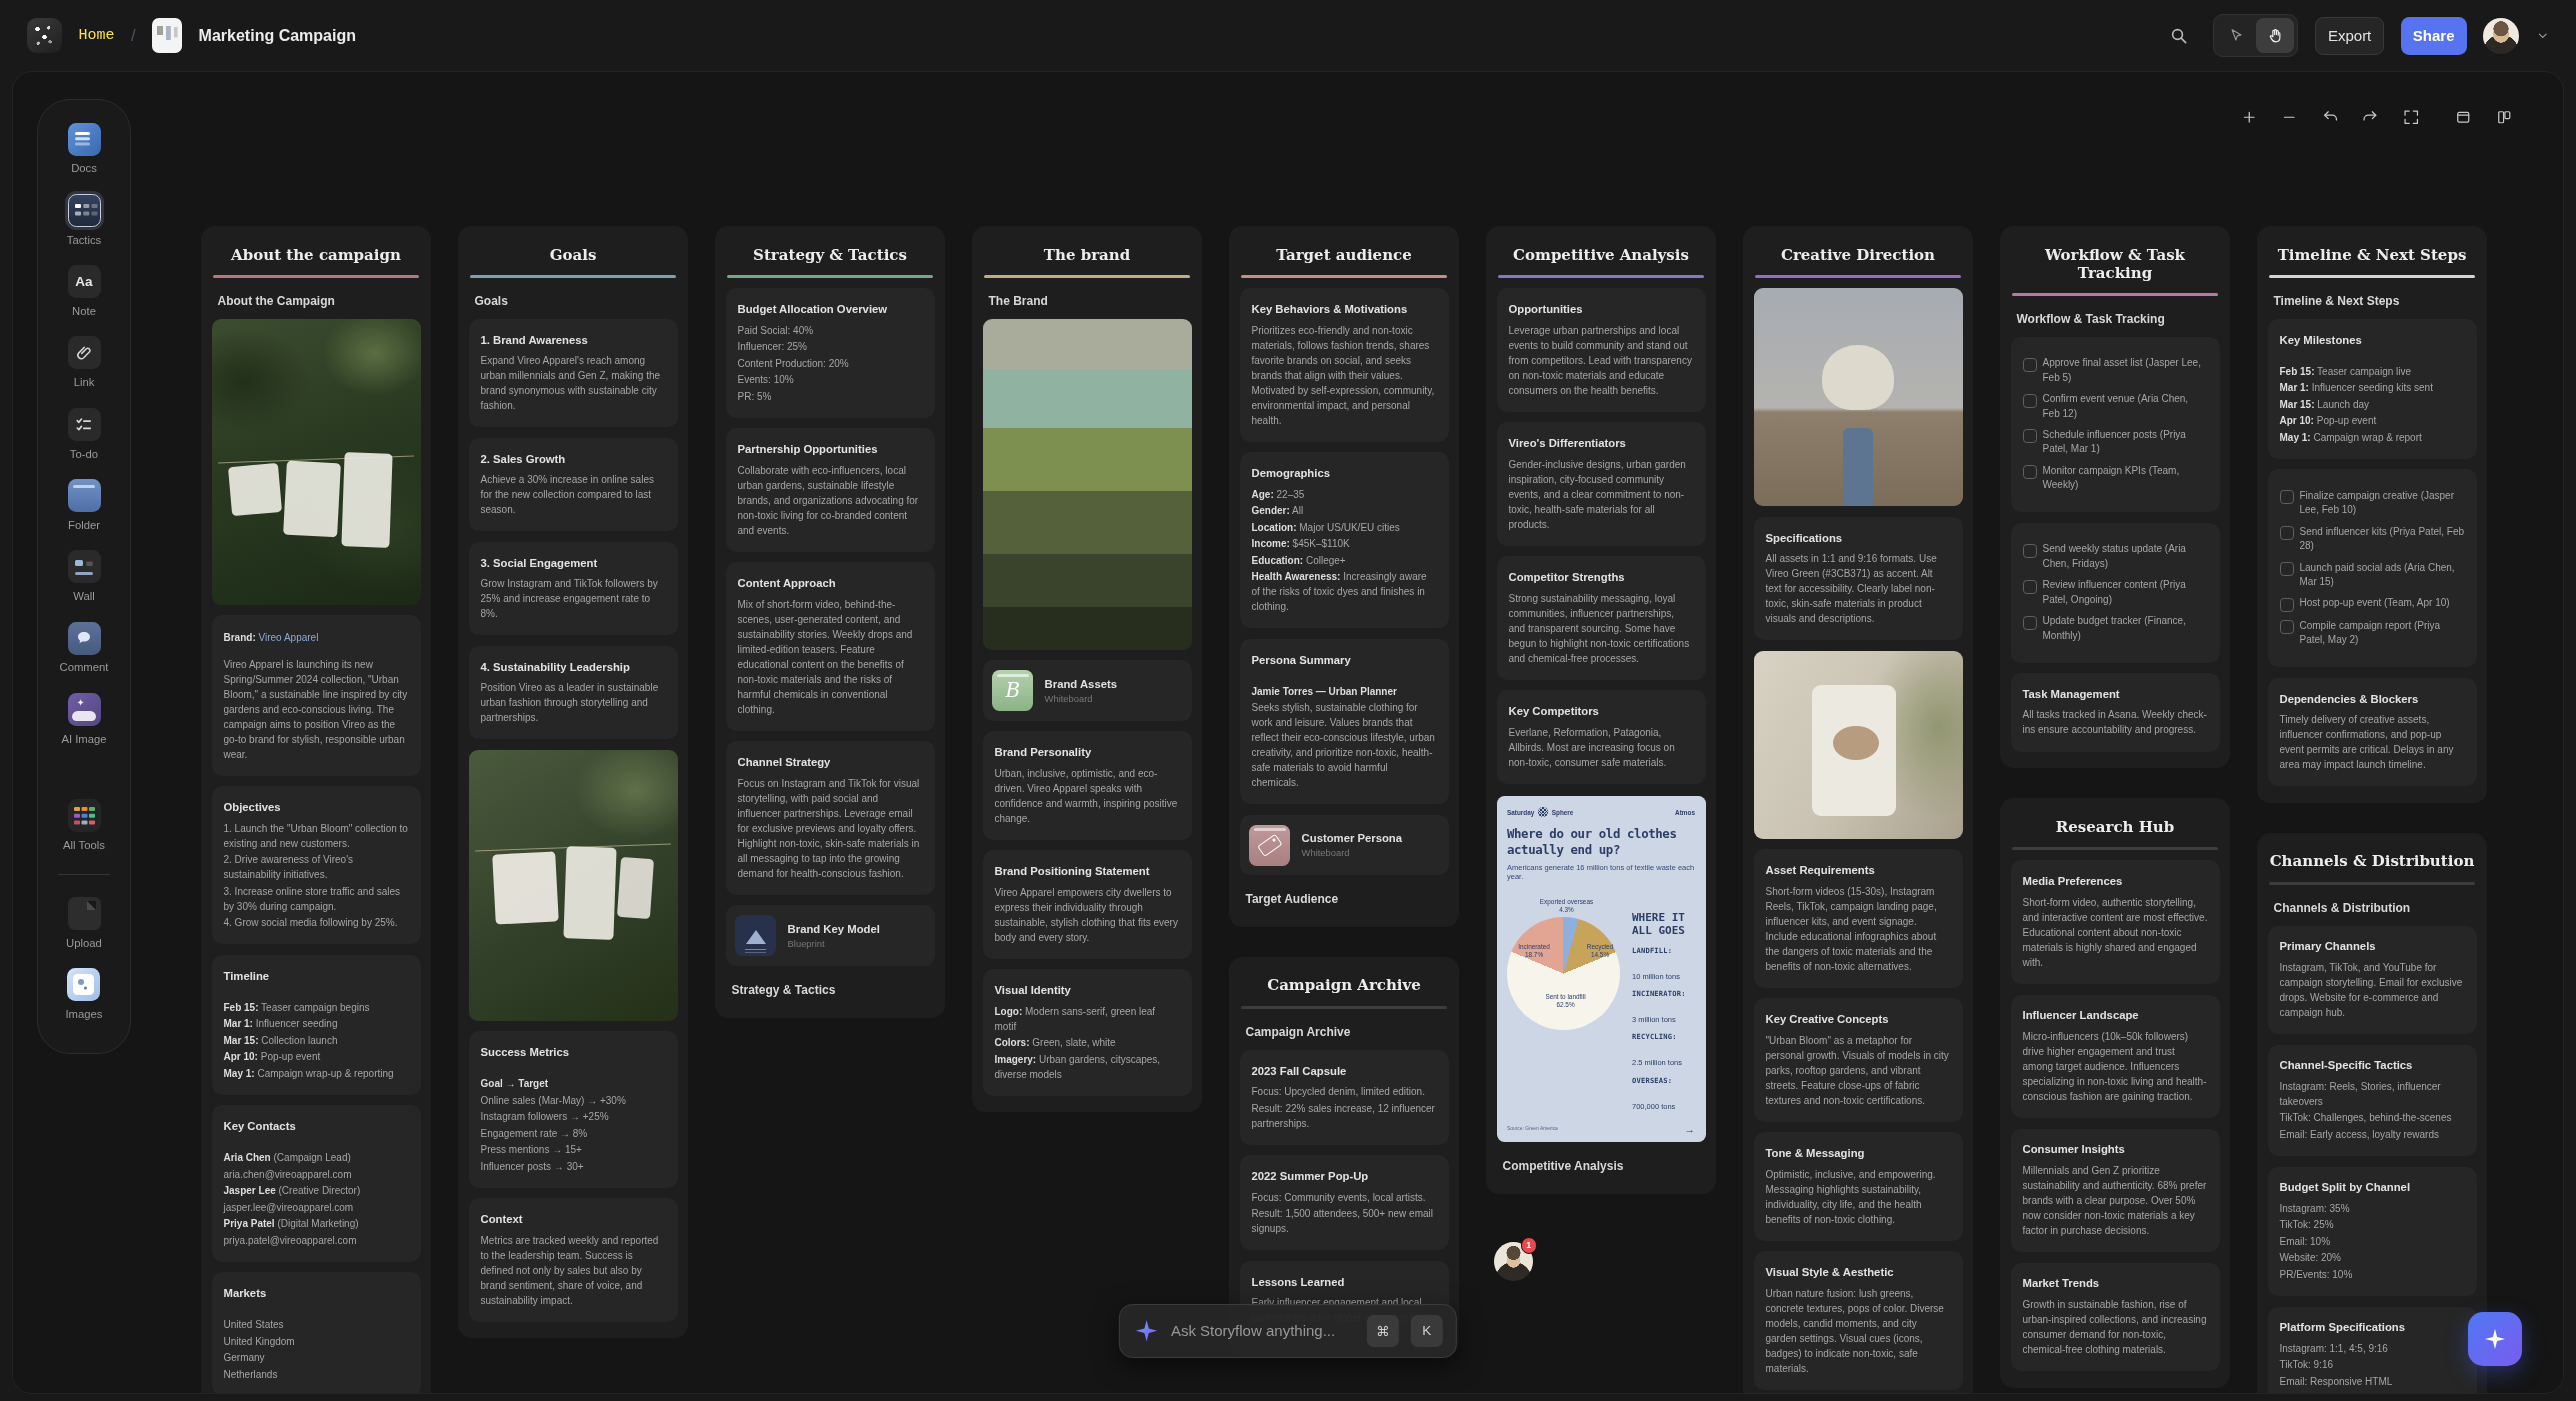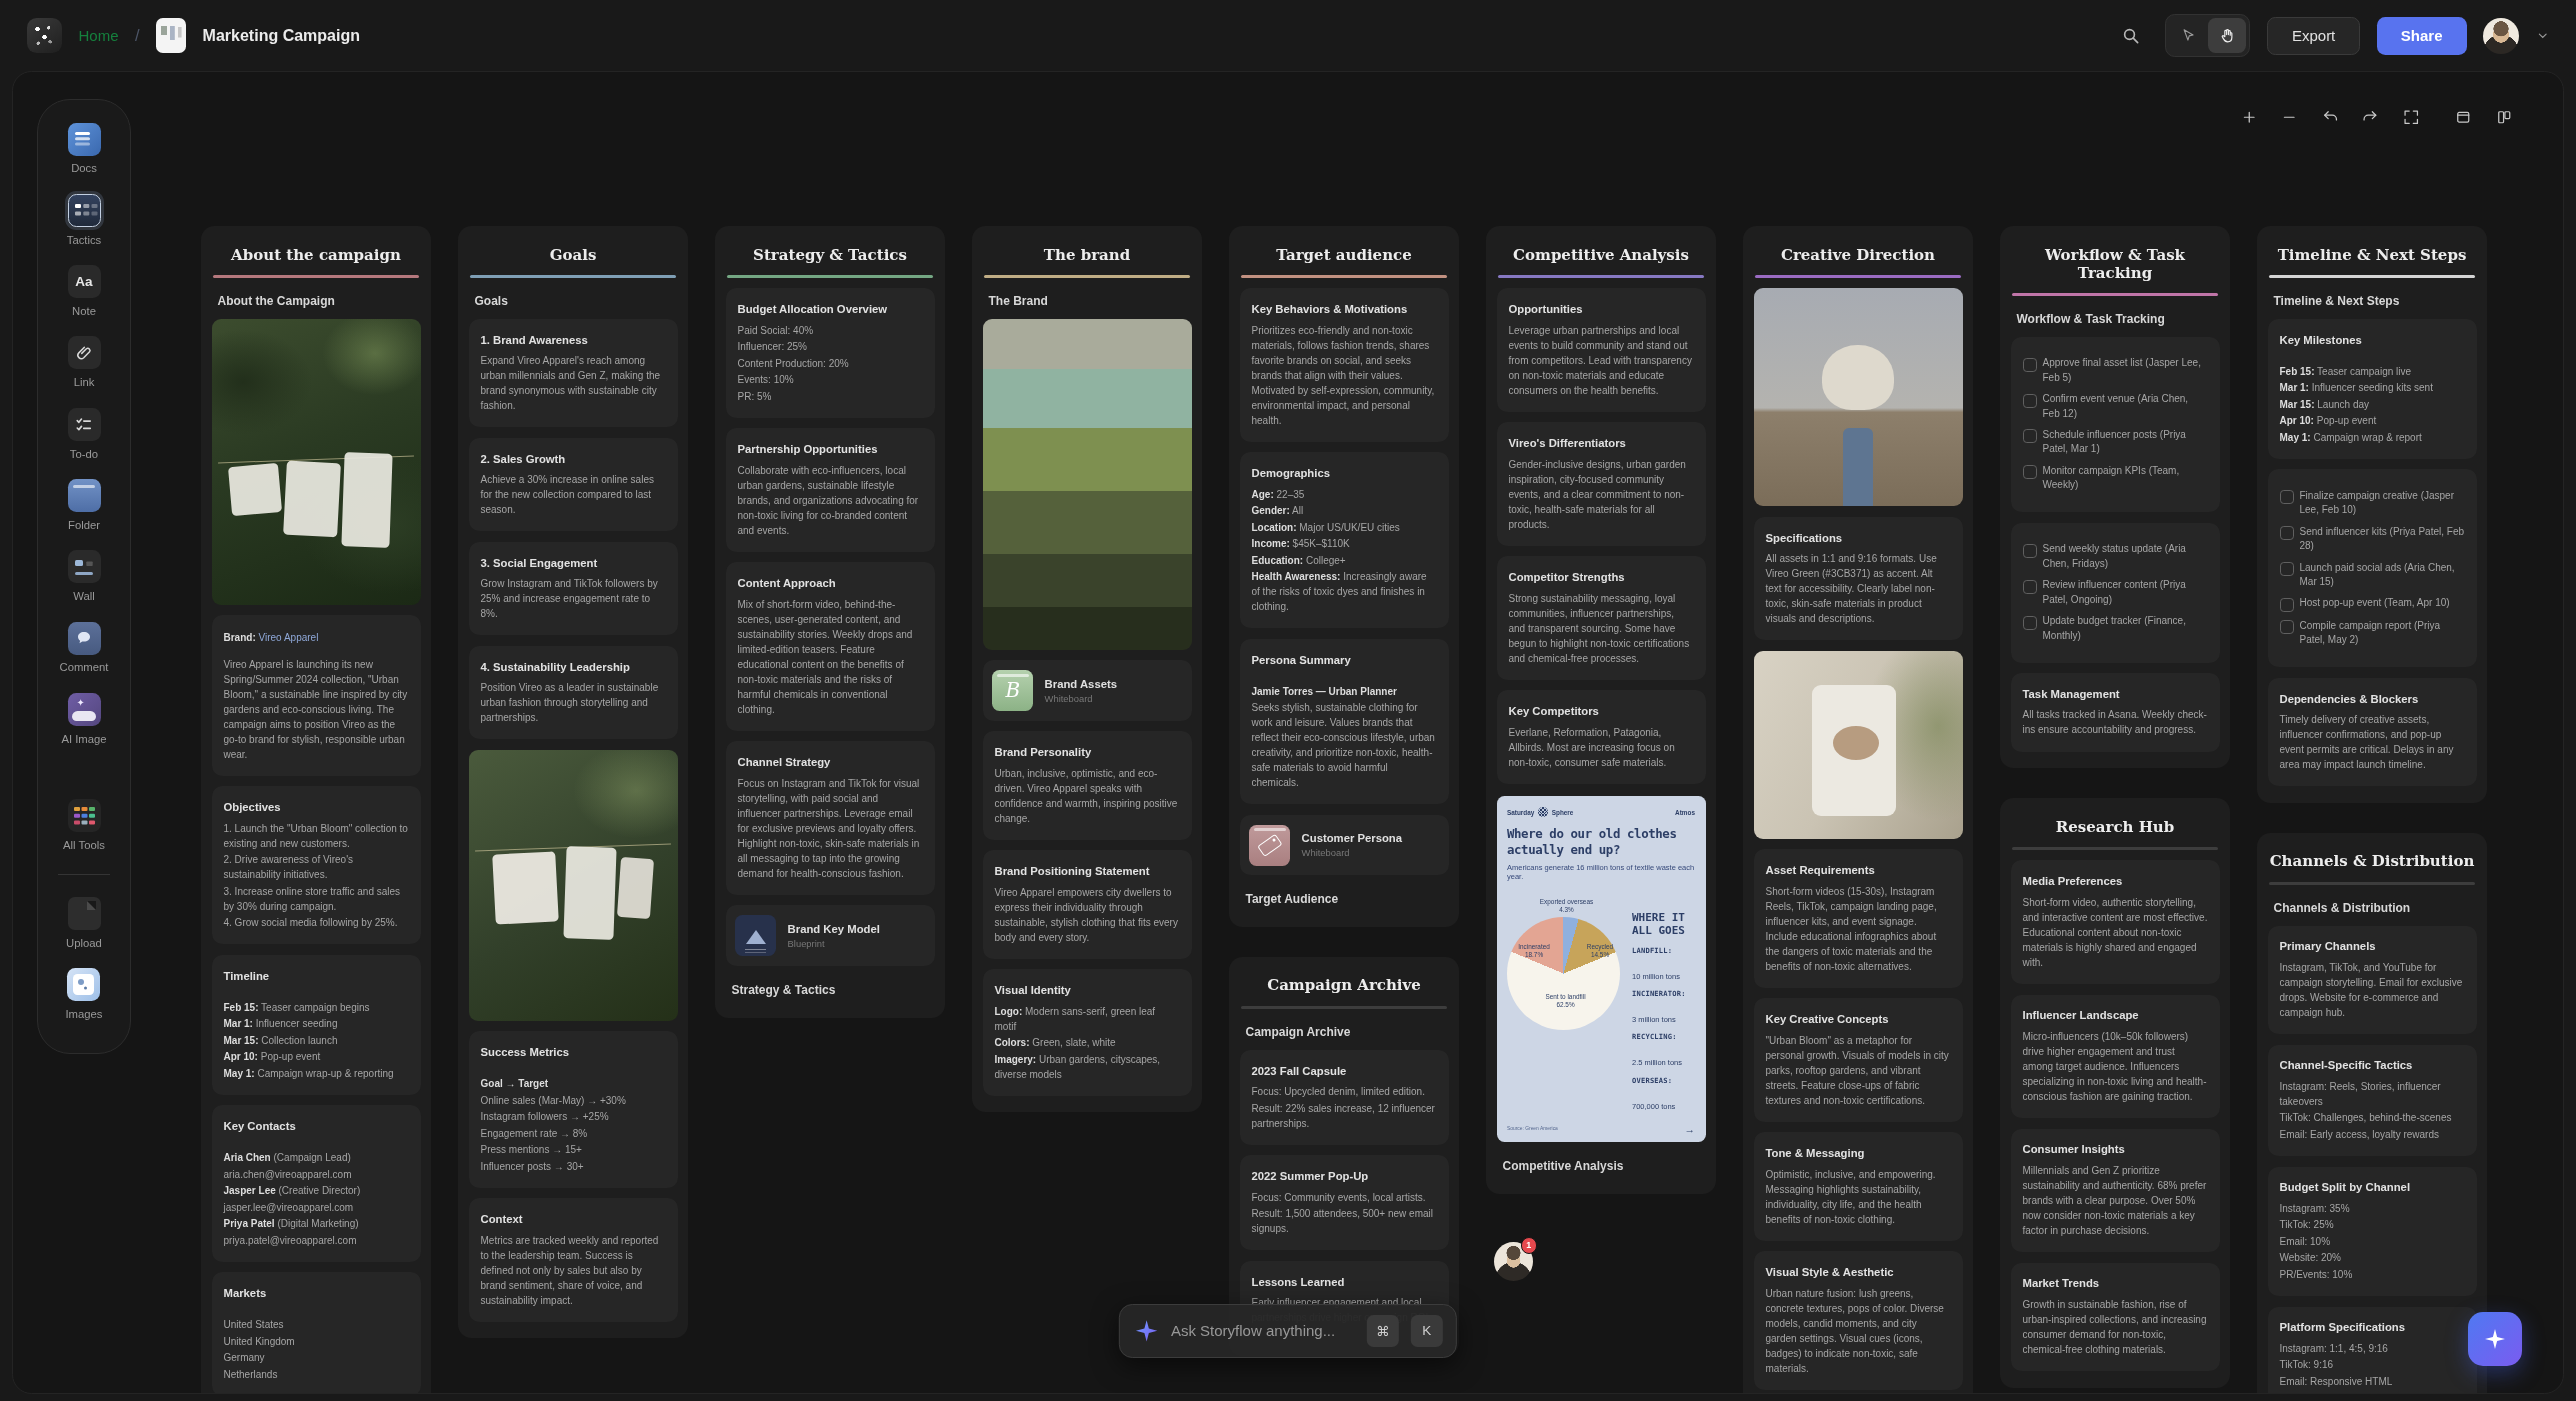--- a/index.html
+++ b/index.html
@@ -7,32 +7,32 @@
   
   .topbar{height:71px;display:flex;align-items:center;justify-content:space-between;padding:0 27px;box-sizing:border-box;}
   .tb-left,.tb-right{display:flex;align-items:center;gap:16.5px;}
   .app-logo{width:35px;height:35px;border-radius:9.8px;background:
     radial-gradient(3.8px 3.8px at 30% 32%,#fff 55%,transparent 60%),
     radial-gradient(3px 3px at 62% 28%,#ddd 55%,transparent 60%),
     radial-gradient(3.8px 3.8px at 50% 55%,#fff 55%,transparent 60%),
     radial-gradient(3px 3px at 32% 72%,#bbb 55%,transparent 60%),
     radial-gradient(3px 3px at 66% 68%,#999 55%,transparent 60%),
     linear-gradient(145deg,#3a3a3a,#1f1f1f);}
-  .crumb{font-size:15px;color:#15803d;}
+  .crumb{font-size:15px;color:#fde047;font-family:Liberation Mono, monospace;}
   .crumb-sep{color:#4d5668;font-size:16.5px;}
   .board-thumb{width:30px;height:35px;border-radius:6.8px;background:
     linear-gradient(#9aa49a 0 0) 22% 30%/20% 26% no-repeat,
     linear-gradient(#aab4c4 0 0) 55% 40%/16% 40% no-repeat,
     linear-gradient(#c7c7c7 0 0) 82% 35%/12% 30% no-repeat,#f4f4f4;}
   .board-title{font-size:16px;font-weight:700;color:#ececec;}
   .icon-btn{width:35px;height:35px;display:flex;align-items:center;justify-content:center;border-radius:7.5px;}
   .tool-toggle{display:flex;align-items:center;background:#242424;border:0.8px solid #323232;border-radius:9.8px;padding:3px;gap:1.5px;}
   .tool-seg{width:38px;height:35px;display:flex;align-items:center;justify-content:center;border-radius:7.5px;}
   .tool-seg.active{background:#3d3d3d;}
-  .btn{height:38px;padding:0 24px;border-radius:8.3px;display:flex;align-items:center;font-size:15px;box-sizing:border-box;}
+  .btn{height:38px;padding:0 12px;border-radius:8.3px;display:flex;align-items:center;font-size:15px;box-sizing:border-box;}
   .btn.export{background:#262626;border:0.8px solid #3a3a3a;color:#e2e2e2;}
   .btn.share{background:#5873ef;color:#fff;font-weight:600;}
   .tb-avatar{width:36px;height:36px;border-radius:50%;background:
     radial-gradient(circle at 50% 30%,#6b5643 24%,transparent 25%),
     radial-gradient(circle at 50% 46%,#d9b894 30%,transparent 31%),
     radial-gradient(circle at 50% 95%,#2c2824 45%,transparent 46%),#efe9df;}
   
   .canvas{position:absolute;left:12px;right:12px;top:71px;bottom:7.5px;background:#151515;
     border:0.8px solid #242424;border-radius:19.5px;overflow:hidden;}
   

